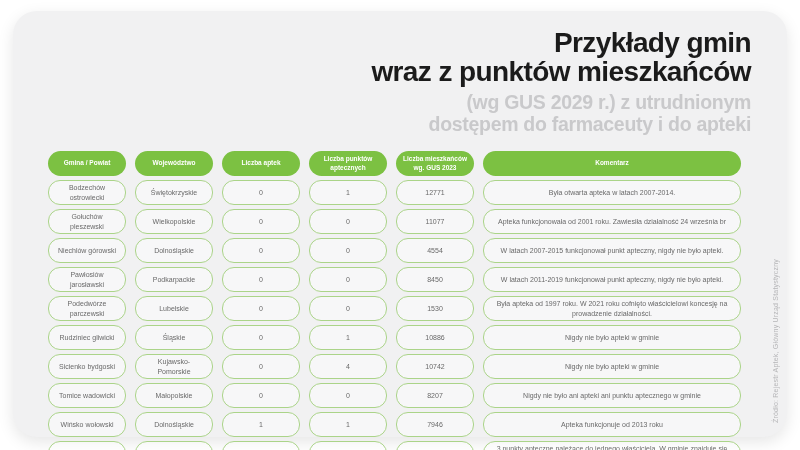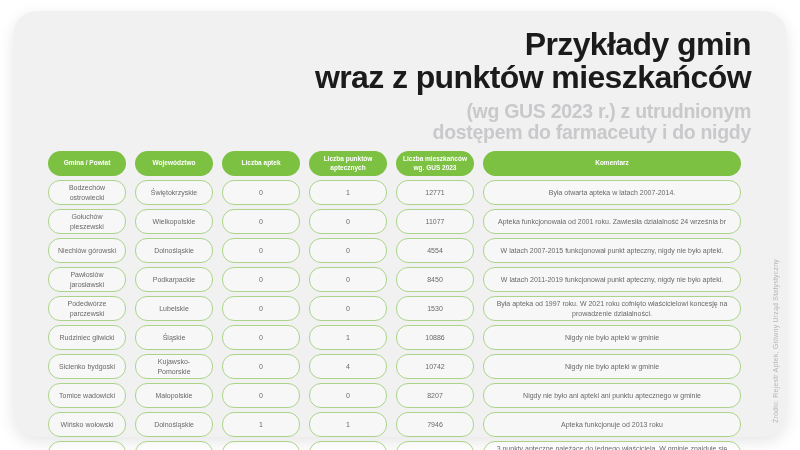--- a/index.html
+++ b/index.html
@@ -1,20 +1,20 @@
 <!DOCTYPE html>
 <html lang="pl"><head>
 <meta charset="utf-8">
 <style>
   html,body{margin:0;padding:0;background:#ffffff;width:800px;height:450px;overflow:hidden;
     font-family:"Liberation Sans", sans-serif;}
   .card{position:absolute;left:13px;top:11px;width:774px;height:426px;background:#f1f1f2;
     border-radius:24px;box-shadow:0 5px 16px rgba(0,0,0,.10);}
   .header{position:absolute;top:17px;right:36px;text-align:right;}
-  .title{font-weight:800;font-size:32px;line-height:1.04;color:#1b1b1b;letter-spacing:-.6px;}
+  .title{font-weight:800;font-size:28px;line-height:1.04;color:#1b1b1b;letter-spacing:-.6px;}
   .subtitle{margin-top:6px;font-weight:600;font-size:19.5px;line-height:1.1;color:#c9c9cb;letter-spacing:-.3px;}
   .table{position:absolute;left:35px;right:46px;top:140px;}
   .trow{display:grid;grid-template-columns:78px 78px 78px 78px 78px 1fr;column-gap:9px;margin-bottom:4px;}
   .thead .hpill{background:#7cc142;color:#ffffff;border-radius:13px;font-size:6.5px;font-weight:700;
     display:flex;align-items:center;justify-content:center;text-align:center;min-height:21px;
     padding:2px 6px;line-height:1.25;}
   .cell{border:1px solid #abd489;background:rgba(255,255,255,.45);border-radius:12px;
     font-size:7px;color:#696969;display:flex;align-items:center;justify-content:center;
     text-align:center;min-height:19px;padding:2px 6px;line-height:1.3;}
   .source{position:absolute;right:8px;bottom:14px;writing-mode:vertical-rl;transform:rotate(180deg);
@@ -24,22 +24,22 @@
 <body>
 
 <div class="card">
 
   <div class="header">
     <div class="title">
       <div>Przykłady gmin</div>
       <div>wraz z punktów mieszkańców</div>
     </div>
     <div class="subtitle">
-      <div>(wg GUS 2023 r.) z utrudnionym</div>
-      <div>dostępem do farmaceuty i do nigdy</div>
+      <div>(wg GUS 2029 r.) z utrudnionym</div>
+      <div>dostępem do farmaceuty i do apteki</div>
     </div>
   </div>
 
   <div class="table">
     <div class="trow thead">
       <div class="hpill">Gmina / Powiat</div>
       <div class="hpill">Województwo</div>
       <div class="hpill">Liczba aptek</div>
       <div class="hpill">Liczba punktów aptecznych</div>
       <div class="hpill">Liczba mieszkańców wg. GUS 2023</div>

